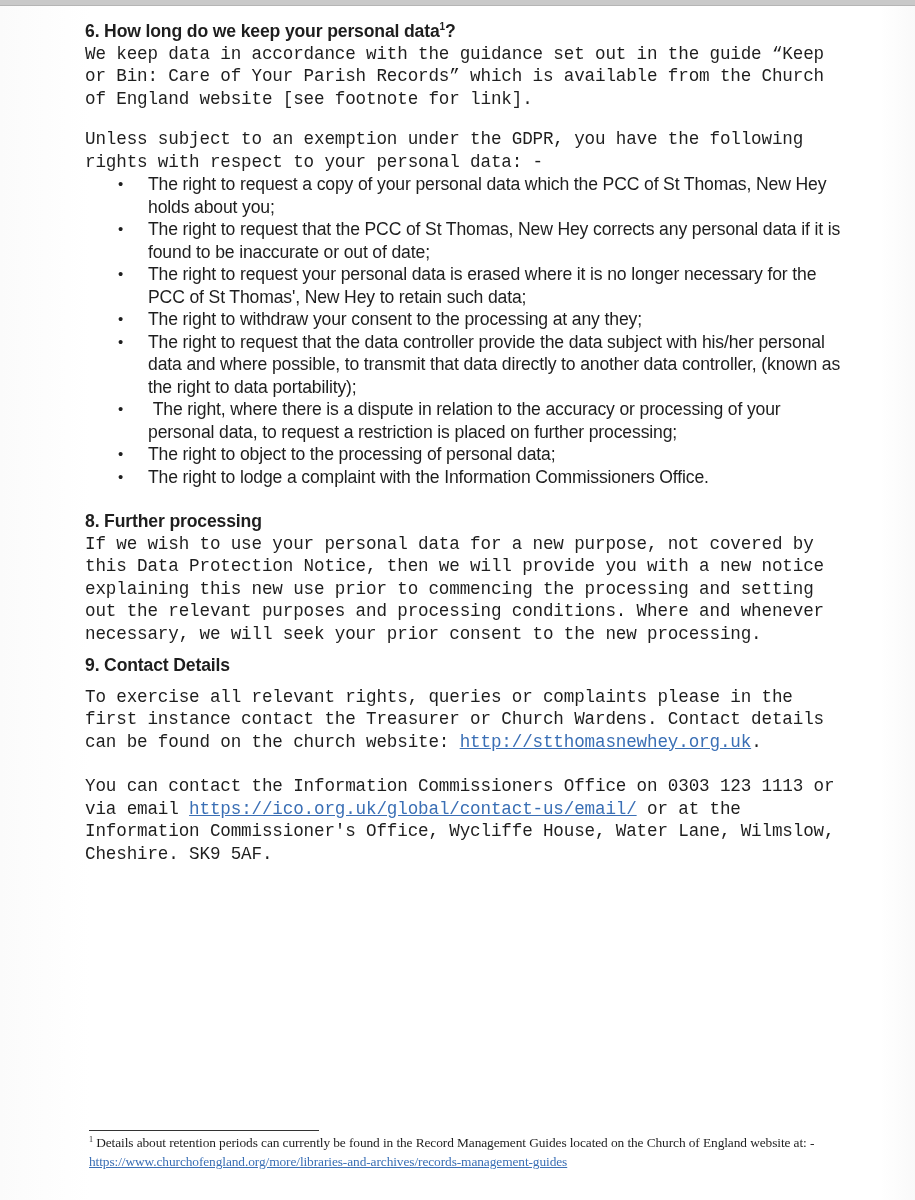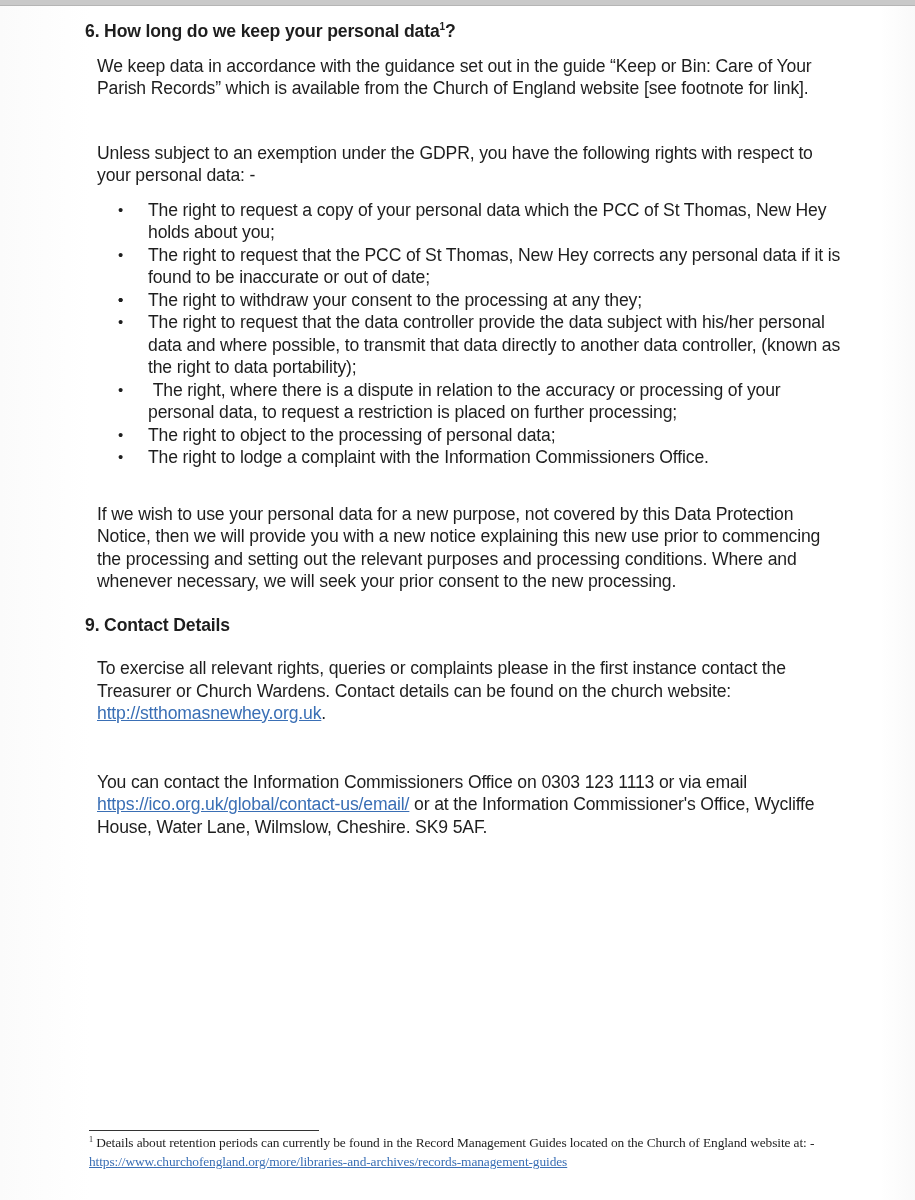--- a/index.html
+++ b/index.html
@@ -37,21 +37,22 @@
       line-height: 22.5px;
       letter-spacing: -0.15px;
     }
     .heading {
       font-weight: bold;
       margin: 0;
       font-size: 17.6px;
       line-height: 22.5px;
     }
     .para {
-      margin: 12px;
+      margin: 0;
+      font-family: Liberation Mono, monospace;
     }
     .gap-sm { height: 9px; }
     .gap-md { height: 22px; }
     sup.fn {
       font-size: 10px;
       line-height: 0;
       vertical-align: 7px;
     }
     ul.rights {
       list-style: none;
@@ -112,32 +113,33 @@
       <div class="gap-sm"></div>
     </div>
 
     <div class="gap-sm"></div>
 
     <div>
       <p class="para">Unless subject to an exemption under the GDPR, you have the following rights with respect to your personal data: -</p>
       <ul class="rights">
         <li><span class="bullet">•</span><span>The right to request a copy of your personal data which the PCC of St Thomas, New Hey holds about you;</span></li>
         <li><span class="bullet">•</span><span>The right to request that the PCC of St Thomas, New Hey corrects any personal data if it is found to be inaccurate or out of date;</span></li>
-        <li><span class="bullet">•</span></li>
+        <li><span class="bullet">•</span><span>The right to request your personal data is erased where it is no longer necessary for the PCC of St Thomas', New Hey to retain such data;</span></li>
         <li><span class="bullet">•</span><span>The right to withdraw your consent to the processing at any they;</span></li>
         <li><span class="bullet">•</span><span>The right to request that the data controller provide the data subject with his/her personal data and where possible, to transmit that data directly to another data controller, (known as the right to data portability);</span></li>
         <li><span class="bullet">•</span><span style="white-space: pre-wrap;"> The right, where there is a dispute in relation to the accuracy or processing of your personal data, to request a restriction is placed on further processing;</span></li>
         <li><span class="bullet">•</span><span>The right to object to the processing of personal data;</span></li>
         <li><span class="bullet">•</span><span>The right to lodge a complaint with the Information Commissioners Office.</span></li>
       </ul>
     </div>
 
     <div class="gap-md"></div>
 
     <div>
+      <h2 class="heading">8. Further processing</h2>
       <p class="para">If we wish to use your personal data for a new purpose, not covered by this Data Protection Notice, then we will provide you with a new notice explaining this new use prior to commencing the processing and setting out the relevant purposes and processing conditions. Where and whenever necessary, we will seek your prior consent to the new processing.</p>
     </div>
 
     <div class="gap-sm"></div>
 
     <div>
       <h2 class="heading">9. Contact Details</h2>
       <div class="gap-sm"></div>
       <p class="para"><span>To exercise all relevant rights, queries or complaints please in the first instance contact the Treasurer or Church Wardens. Contact details can be found on the church website: </span><a class="link">http://stthomasnewhey.org.uk</a><span>.</span></p>
       <div class="gap-md"></div>

